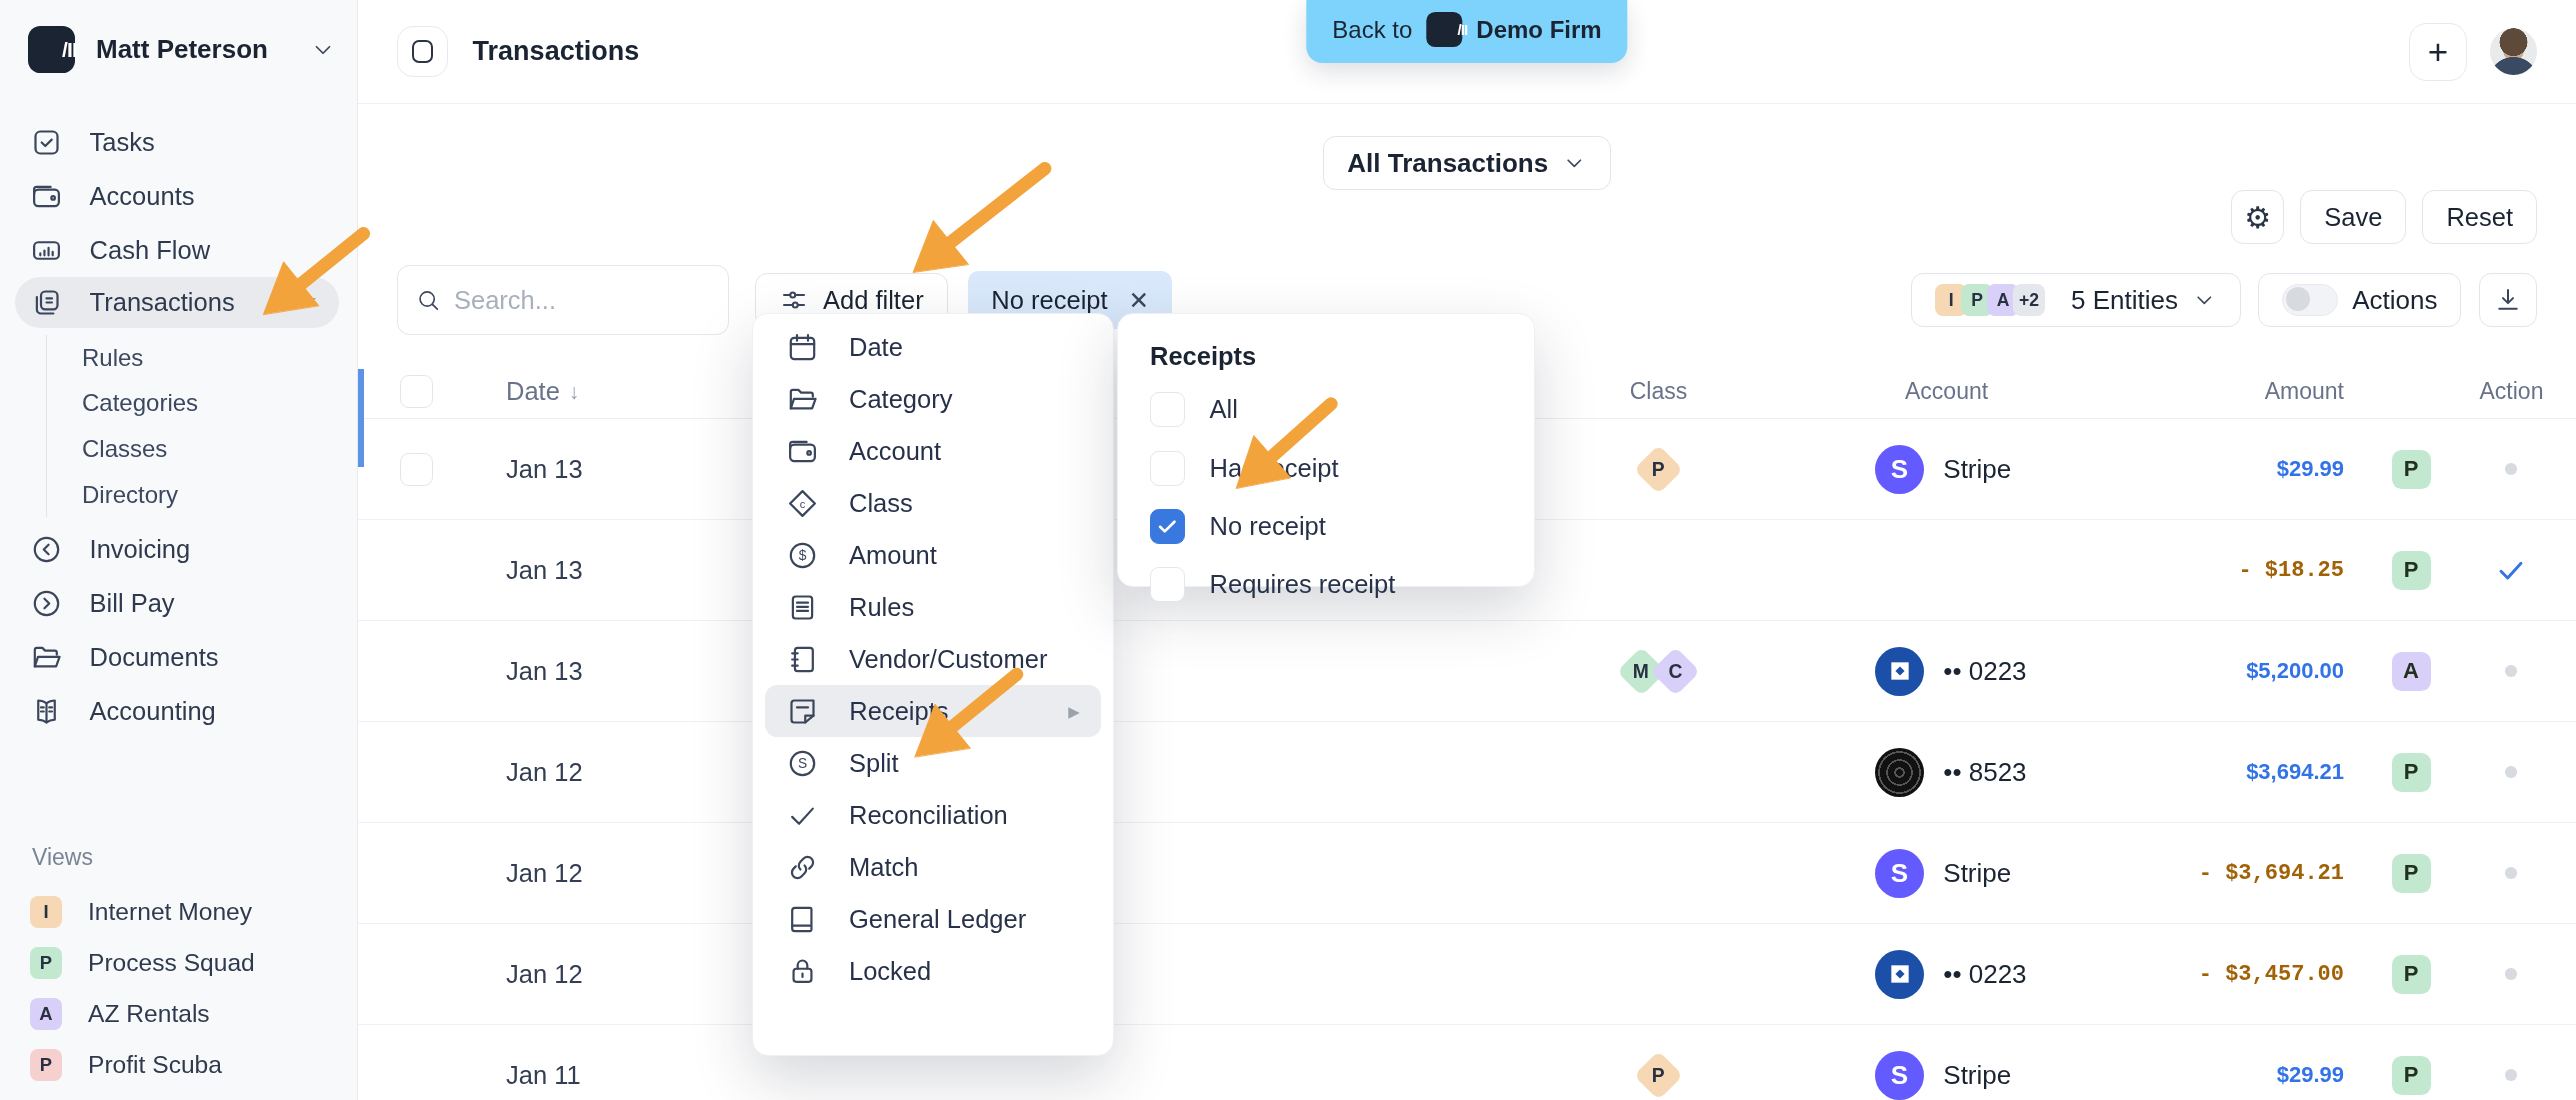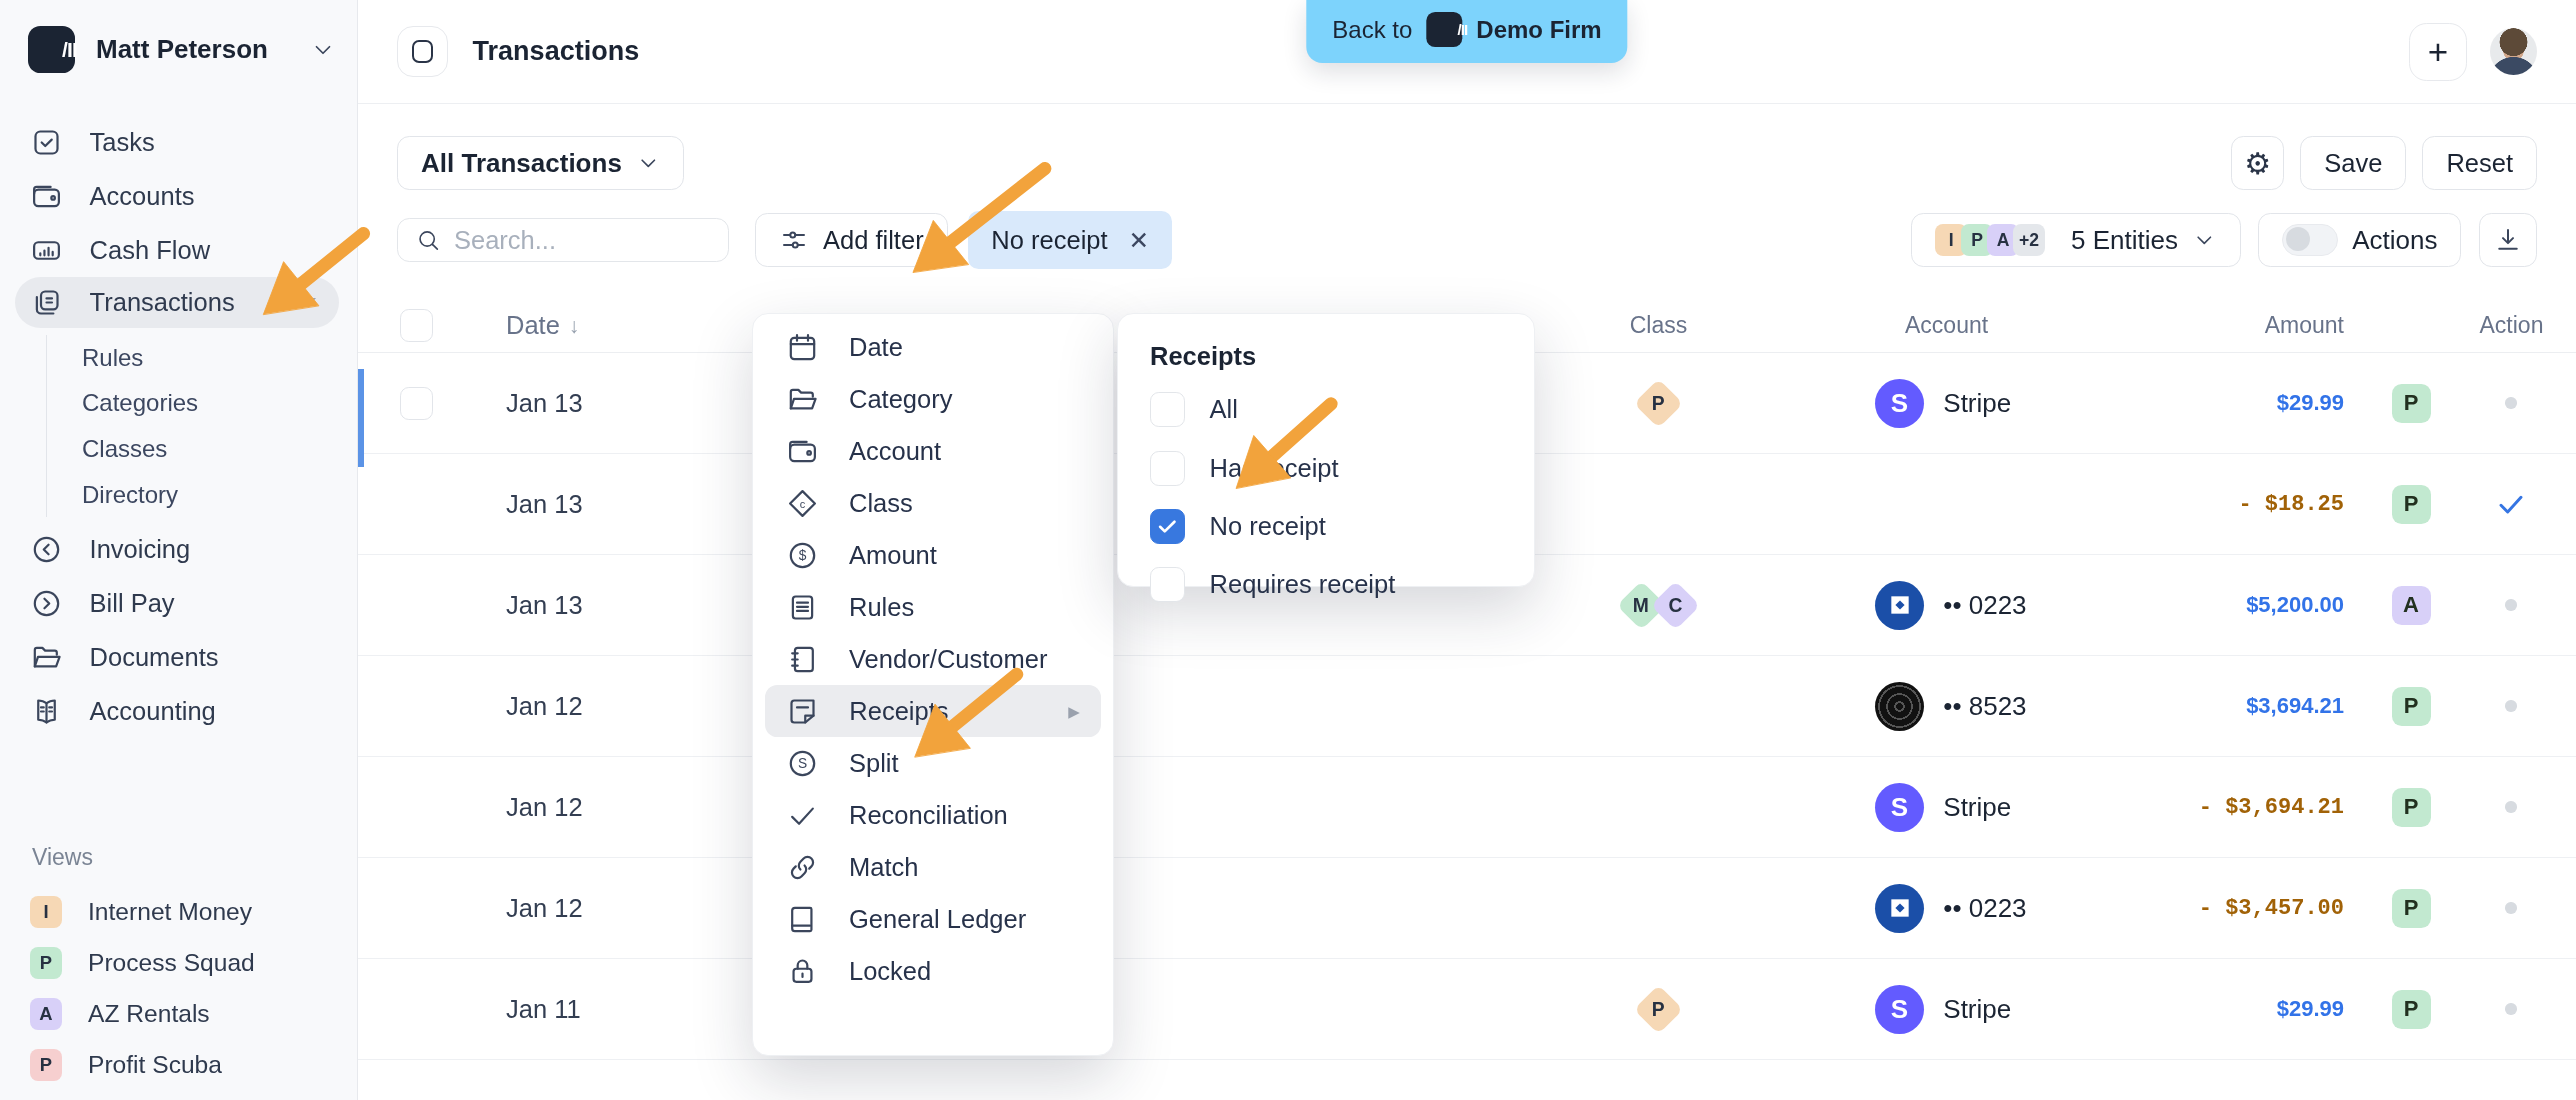--- a/index.html
+++ b/index.html
@@ -47,28 +47,28 @@
     font-size:35px; font-weight:300; color:#1b2433; display:flex; align-items:center; justify-content:center; }
   .avatar { width:47px; height:47px; border-radius:50%;
     background:
       radial-gradient(circle at 50% 115%, #3b4a63 0 42%, transparent 43%),
       radial-gradient(circle at 50% 30%, #5d4a38 0 34%, transparent 35%),
       radial-gradient(circle at 50% 48%, #d2a88c 0 30%, transparent 31%),
       #e8eaec; }
 
   .btn { border:1.8px solid #e2e5ea; border-radius:12.3px; background:#fff; height:54px;
     display:inline-flex; align-items:center; gap:14px; padding:0 23px; font-size:25.5px; color:#1b2433; }
-  .toolbar { display:flex; align-items:center; padding:32px 39px 0; }
+  .toolbar { display:flex; align-items:center; padding:32px 39px 0;flex-direction:column; }
   .toolbar-right { margin-left:auto; display:flex; gap:16px; align-items:center; }
   .bold { font-weight:700; font-size:26px; }
   .iconbtn { width:53px; height:54px; padding:0; justify-content:center; }
   .gear-glyph { font-family:"DejaVu Sans", sans-serif; font-size:30px; color:#2a3447; }
 
   .filterbar { display:flex; align-items:center; padding:21px 39px 0; gap:26px; }
-  .search { width:332px; height:44px; border:1.8px solid #e3e6ea; border-radius:12.3px; background:#fff;
+  .search { width:332px; height:70px; border:1.8px solid #e3e6ea; border-radius:12.3px; background:#fff;
     display:flex; align-items:center; padding:0 17.6px; gap:14px; }
   .search input { border:none; outline:none; font-size:25.5px; width:100%; color:#1b2433;
     font-family:"Liberation Sans", sans-serif; background:transparent; }
   .search input::placeholder { color:#a8b0bc; }
   .chip { background:#d9e9fb; border-radius:10.5px; height:58px; display:inline-flex; align-items:center;
     gap:21px; padding:0 23px; font-size:25.5px; margin-left:-5.3px; }
   .chip .x { font-size:24.6px; color:#3c4760; }
   .filter-right { margin-left:auto; display:flex; gap:17.6px; align-items:center; }
   .ebadges { display:flex; }
   .ebadge { width:32px; height:32px; border-radius:8px; display:flex; align-items:center; justify-content:center;

